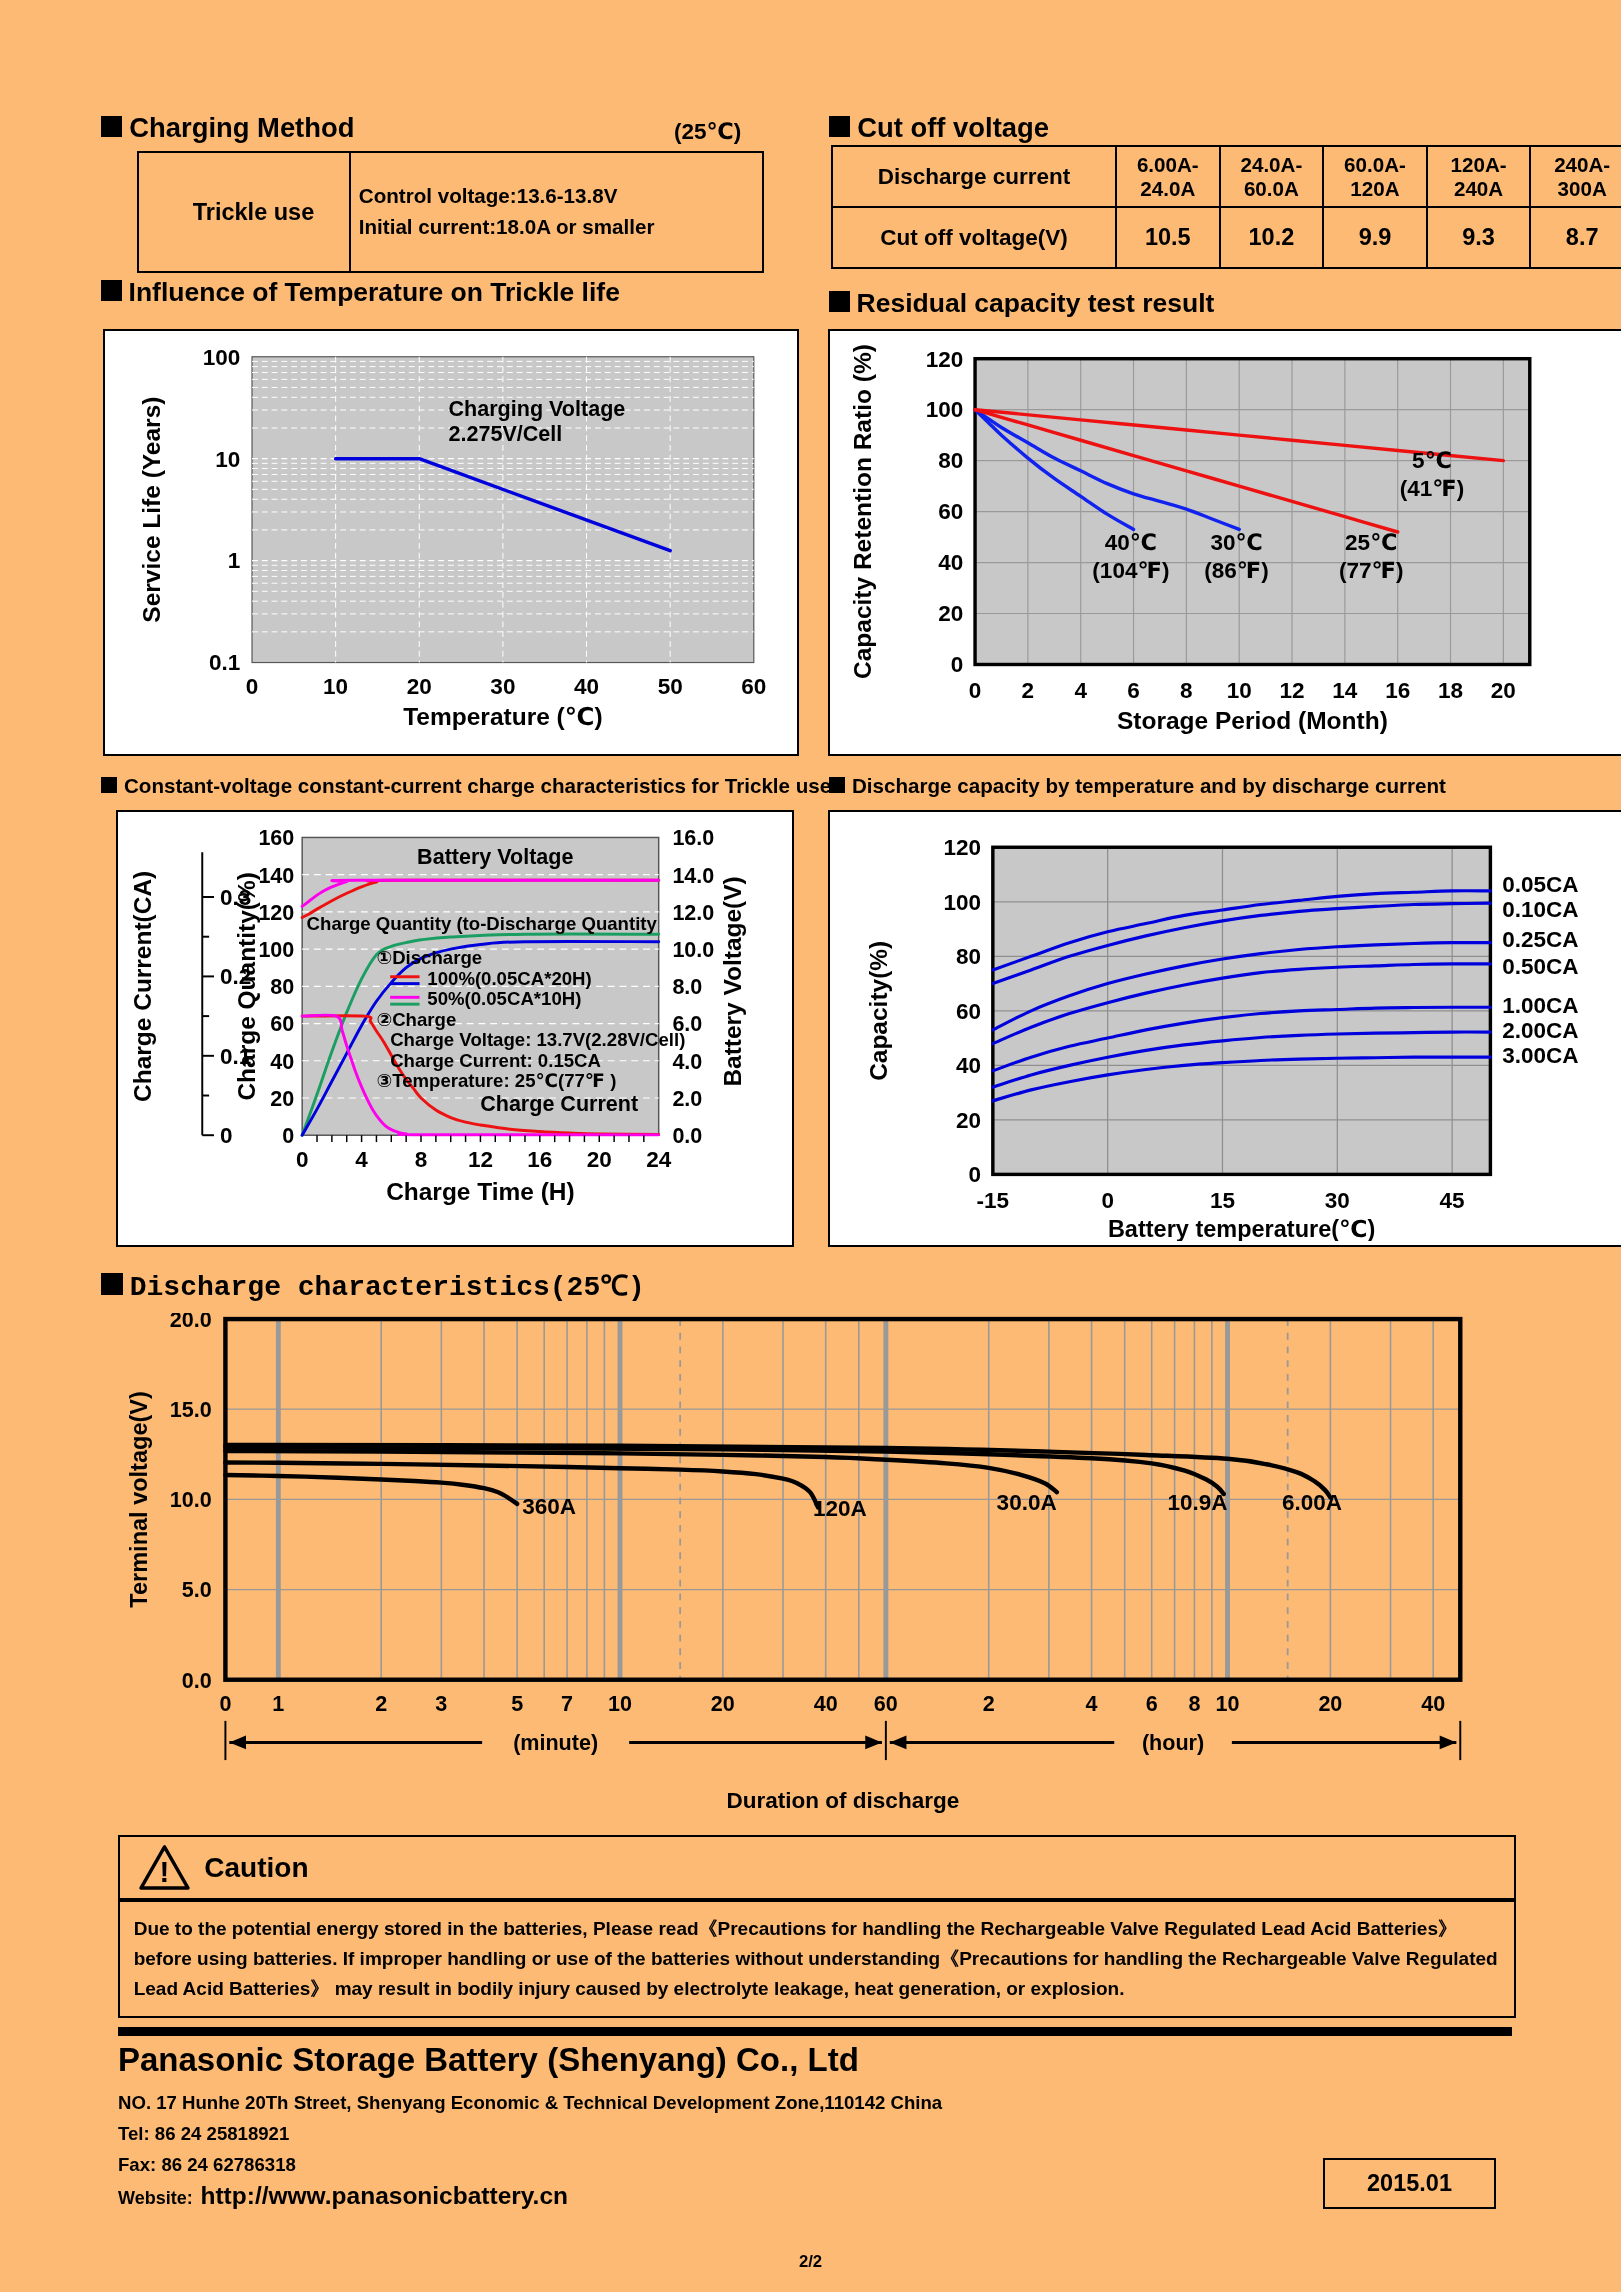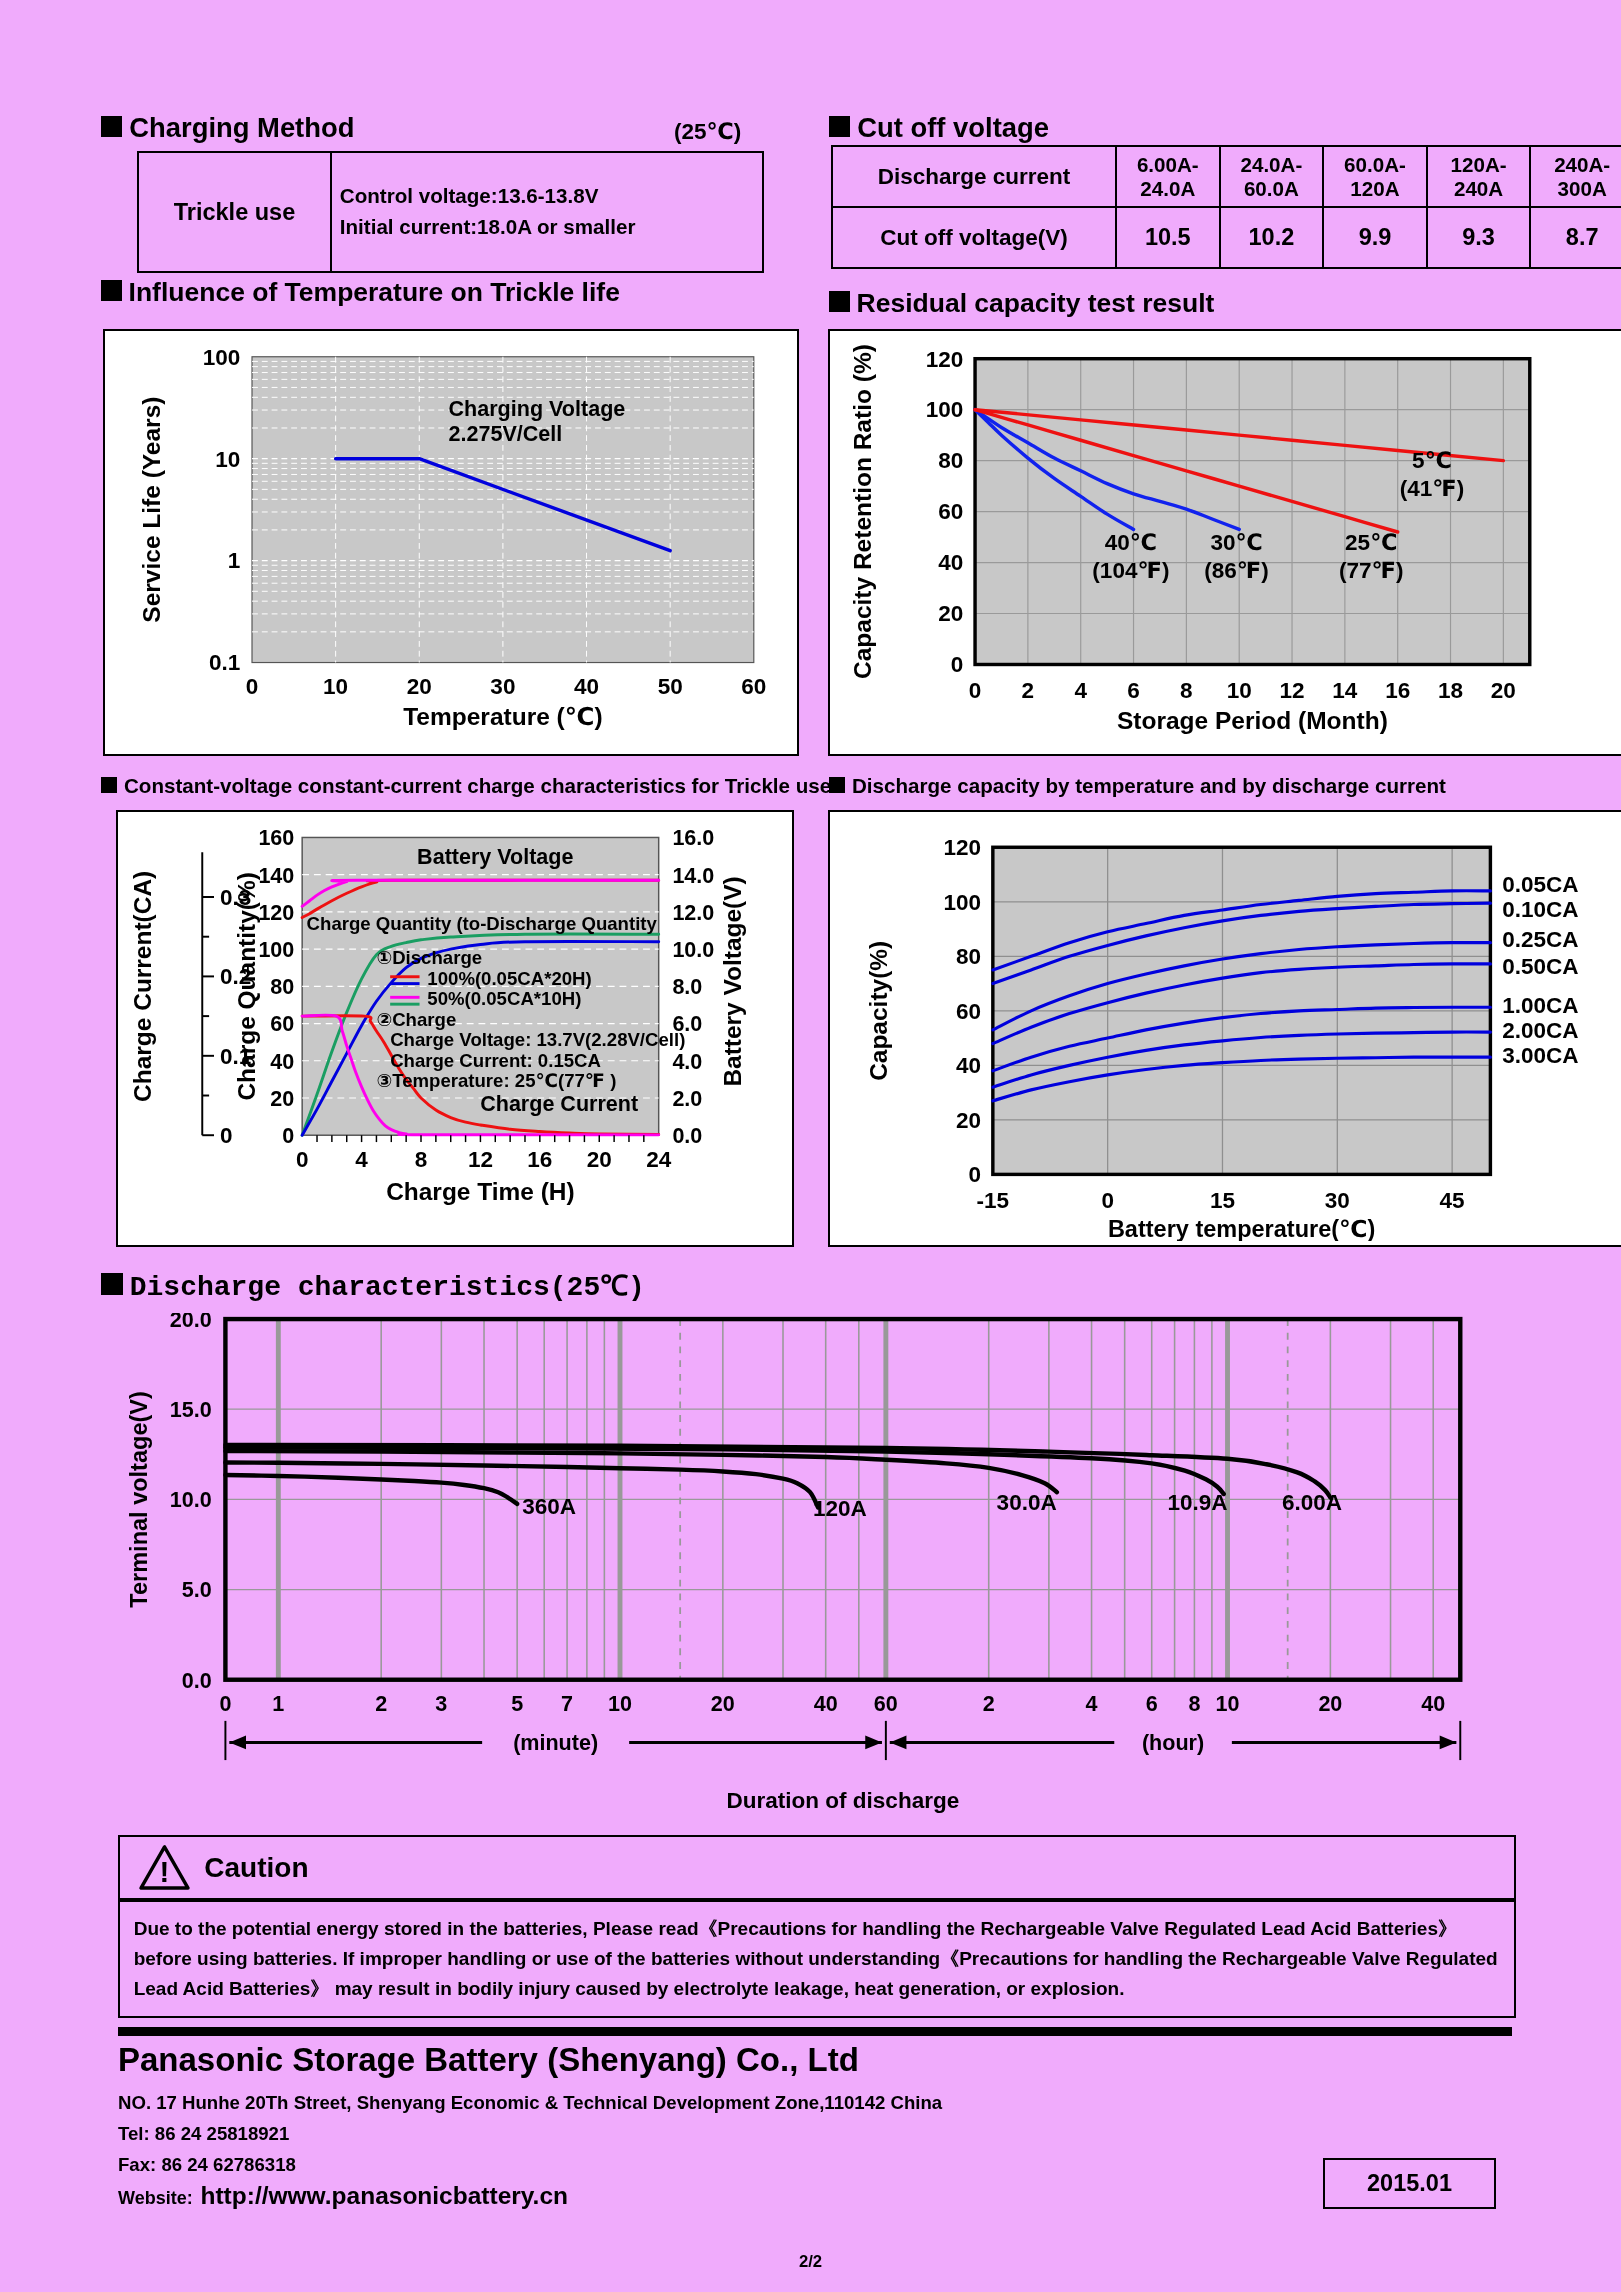--- a/index.html
+++ b/index.html
@@ -1,16 +1,16 @@
 <!DOCTYPE html>
 <html><head>
 <meta charset="utf-8">
 <style>
   html,body{margin:0;padding:0;background:#888;}
-  #page{position:relative;width:1621px;height:2293px;background:#f0abfc;
+  #page{position:relative;width:1621px;height:2293px;background:#fdba74;
     font-family:"Liberation Sans","DejaVu Sans",sans-serif;font-weight:bold;color:#000;overflow:hidden;}
   .abs{position:absolute;}
   .sec-title{font-size:27.4px;letter-spacing:0px;white-space:nowrap;}
   .sec-title::before{content:"";display:inline-block;width:0.78em;height:0.78em;background:#000;margin-right:6.9px;}
   .sec-title.small{font-size:20.6px;}
   .sec-title.big{font-size:28px;}
   .temp-note{font-size:22.5px;}
   table{border-collapse:collapse;table-layout:fixed;}
   td{border:2.9px solid #000;text-align:center;vertical-align:middle;font-weight:bold;padding:0;}
   .ctable td.c1{font-size:23.5px;}
@@ -36,21 +36,21 @@
 <body>
 
 <div id="page">
 
   <div class="abs sec-title" style="left:101px;top:112px;">Charging Method</div>
   <div class="abs temp-note" style="left:674px;top:118px;">(25℃)</div>
 
   <table class="abs ctable" style="left:137px;top:151px;width:627px;height:122px;">
     <tbody>
         <tr>
-      <td class="c1" style="width:191px;">Trickle use</td>
+      <td class="c1" style="width:191px;padding-left:19px;">Trickle use</td>
       <td class="c2">
         <div>Control voltage:13.6-13.8V</div>
         <div>Initial current:18.0A or smaller</div>
       </td>
     </tr>
   </tbody>
     </table>
 
   <div class="abs sec-title" style="left:829px;top:112px;">Cut off voltage</div>
 

